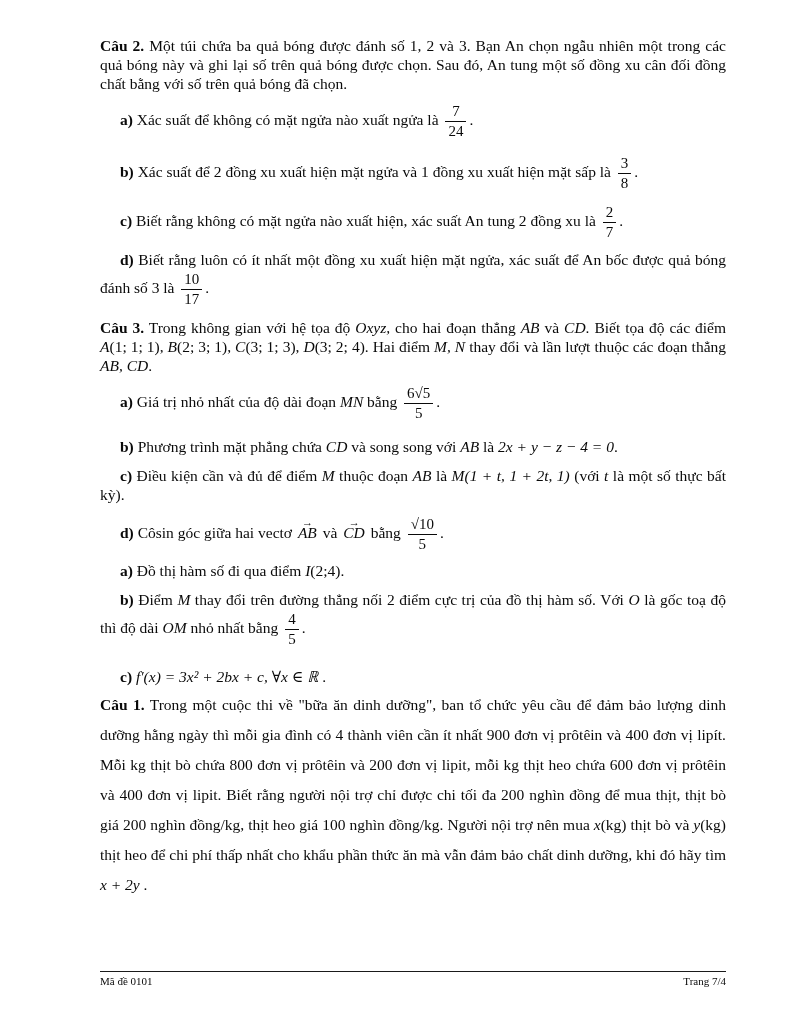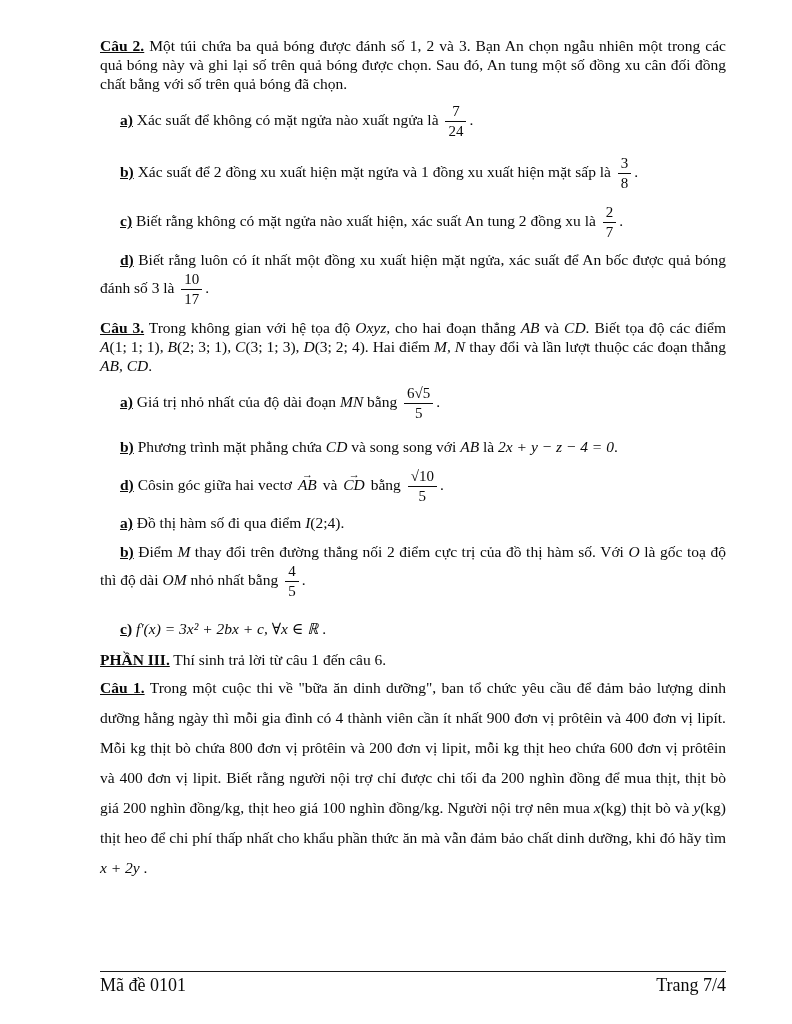--- a/index.html
+++ b/index.html
@@ -20,21 +20,21 @@
     width: 626px;
     font-size: 15.5px;
     line-height: 19px;
     text-align: justify;
   }
   .para { margin: 0; }
   .item { text-indent: 20px; }
   .mt4 { margin-top: 4px; } .mt6 { margin-top: 6px; } .mt8 { margin-top: 8px; }
   .mt10 { margin-top: 10px; } .mt12 { margin-top: 12px; }
   .mt16 { margin-top: 16px; }
-  .b { font-weight: bold; text-decoration: underline; }
+  .b { font-weight: bold; }
   .i { font-style: italic; }
   .loose { line-height: 30px; }
   .frac {
     display: inline-flex;
     flex-direction: column;
     vertical-align: middle;
     text-align: center;
     margin: 2px 3px;
     line-height: 1.15;
     font-size: 15px;
@@ -62,21 +62,21 @@
   .footer {
     position: absolute;
     left: 100px;
     top: 971px;
     width: 626px;
     border-top: 1.5px solid #1a1a1a;
     padding-top: 3px;
     display: flex;
     justify-content: space-between;
     font-family: "Liberation Serif", "DejaVu Serif", serif;
-    font-size: 18px;
+    font-size: 11px;
     color: #0a0a0a;
   }
 </style>
 </head>
 <body>
 
 <div class="page">
   <div class="content">
 
     <p class="para"><span class="b">Câu 2.</span><span> Một túi chứa ba quả bóng được đánh số 1, 2 và 3. Bạn An chọn ngẫu nhiên một trong các quả bóng này và ghi lại số trên quả bóng được chọn. Sau đó, An tung một số đồng xu cân đối đồng chất bằng với số trên quả bóng đã chọn.</span></p>
@@ -96,33 +96,33 @@
           <span class="num">10</span>
           <span class="den">17</span>
         </span><span>.</span></p>
 
     <p class="para mt8"><span class="b">Câu 3.</span><span> Trong không gian với hệ tọa độ </span><span class="i">Oxyz,</span><span> cho hai đoạn thẳng </span><span class="i">AB</span><span> và </span><span class="i">CD</span><span>. Biết tọa độ các điểm </span><span class="i">A</span><span>(1; 1; 1), </span><span class="i">B</span><span>(2; 3; 1), </span><span class="i">C</span><span>(3; 1; 3), </span><span class="i">D</span><span>(3; 2; 4). Hai điểm </span><span class="i">M, N</span><span> thay đổi và lần lượt thuộc các đoạn thẳng </span><span class="i">AB, CD</span><span>.</span></p>
     <p class="para item mt8"><span class="b">a)</span><span> Giá trị nhỏ nhất của độ dài đoạn </span><span class="i">MN</span><span> bằng </span><span class="frac">
           <span class="num">6√5</span>
           <span class="den">5</span>
         </span><span>.</span></p>
     <p class="para item mt12"><span class="b">b)</span><span> Phương trình mặt phẳng chứa </span><span class="i">CD</span><span> và song song với </span><span class="i">AB</span><span> là </span><span class="i">2x + y − z − 4 = 0</span><span>.</span></p>
+    <p class="para item mt10"><span class="b">c)</span><span> Điều kiện cần và đủ để điểm </span><span class="i">M</span><span> thuộc đoạn </span><span class="i">AB</span><span> là </span><span class="i">M(1 + t, 1 + 2t, 1)</span><span> (với </span><span class="i">t</span><span> là một số thực bất kỳ).</span></p>
     <p class="para item mt10"><span class="b">d)</span><span> Côsin góc giữa hai vectơ </span><span class="vec">AB</span><span> và </span><span class="vec">CD</span><span> bằng </span><span class="frac">
           <span class="num">√10</span>
           <span class="den">5</span>
         </span><span>.</span></p>
 
     <p class="para item mt6"><span class="b">a)</span><span> Đồ thị hàm số đi qua điểm </span><span class="i">I</span><span>(2;4).</span></p>
     <p class="para item mt10"><span class="b">b)</span><span> Điểm </span><span class="i">M</span><span> thay đổi trên đường thẳng nối 2 điểm cực trị của đồ thị hàm số. Với </span><span class="i">O</span><span> là gốc toạ độ thì độ dài </span><span class="i">OM</span><span> nhỏ nhất bằng </span><span class="frac">
           <span class="num">4</span>
           <span class="den">5</span>
         </span><span>.</span></p>
     <p class="para item mt16"><span class="b">c)</span><span> </span><span class="i">f′(x) = 3x² + 2bx + c, ∀x ∈ ℝ</span><span> .</span></p>
 
-    <p class="para mt12"><span class="b">PHẦN III.</span><span> Thí sinh trả lời từ câu 1 đến câu 6.</span></p>
     <p class="para mt4 loose"><span class="b">Câu 1.</span><span> Trong một cuộc thi về "bữa ăn dinh dưỡng", ban tổ chức yêu cầu để đảm bảo lượng dinh dưỡng hằng ngày thì mỗi gia đình có 4 thành viên cần ít nhất 900 đơn vị prôtêin và 400 đơn vị lipít. Mỗi kg thịt bò chứa 800 đơn vị prôtêin và 200 đơn vị lipit, mỗi kg thịt heo chứa 600 đơn vị prôtêin và 400 đơn vị lipit. Biết rằng người nội trợ chỉ được chi tối đa 200 nghìn đồng để mua thịt, thịt bò giá 200 nghìn đồng/kg, thịt heo giá 100 nghìn đồng/kg. Người nội trợ nên mua </span><span class="i">x</span><span>(kg) thịt bò và </span><span class="i">y</span><span>(kg) thịt heo để chi phí thấp nhất cho khẩu phần thức ăn mà vẫn đảm bảo chất dinh dưỡng, khi đó hãy tìm </span><span class="i">x + 2y</span><span> .</span></p>
 
   </div>
 
   <div class="footer">
     <span>Mã đề 0101</span>
     <span>Trang 7/4</span>
   </div>
 </div>
 

